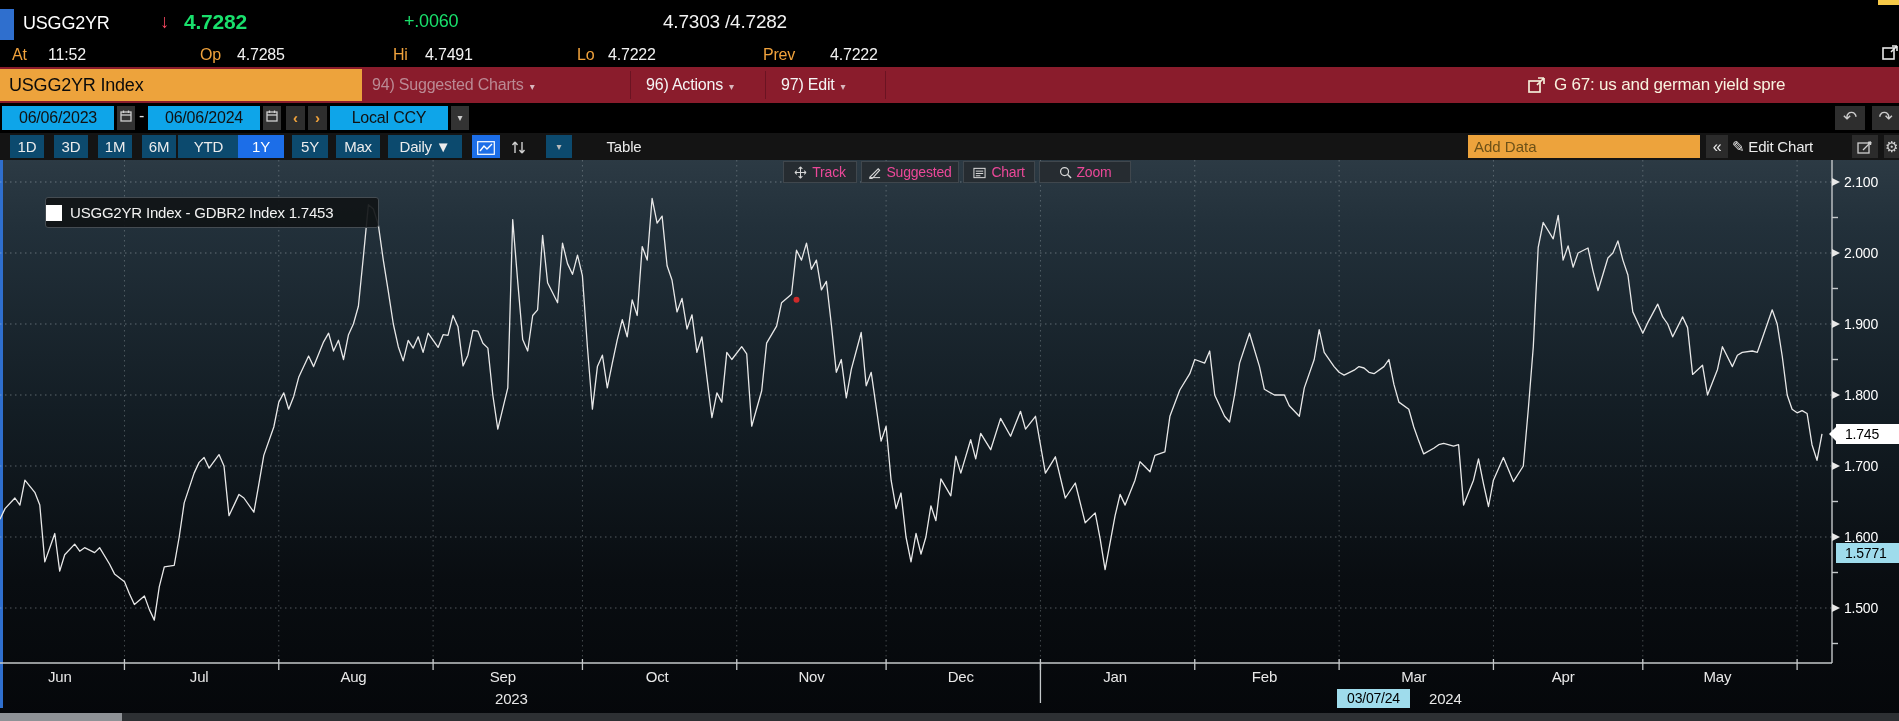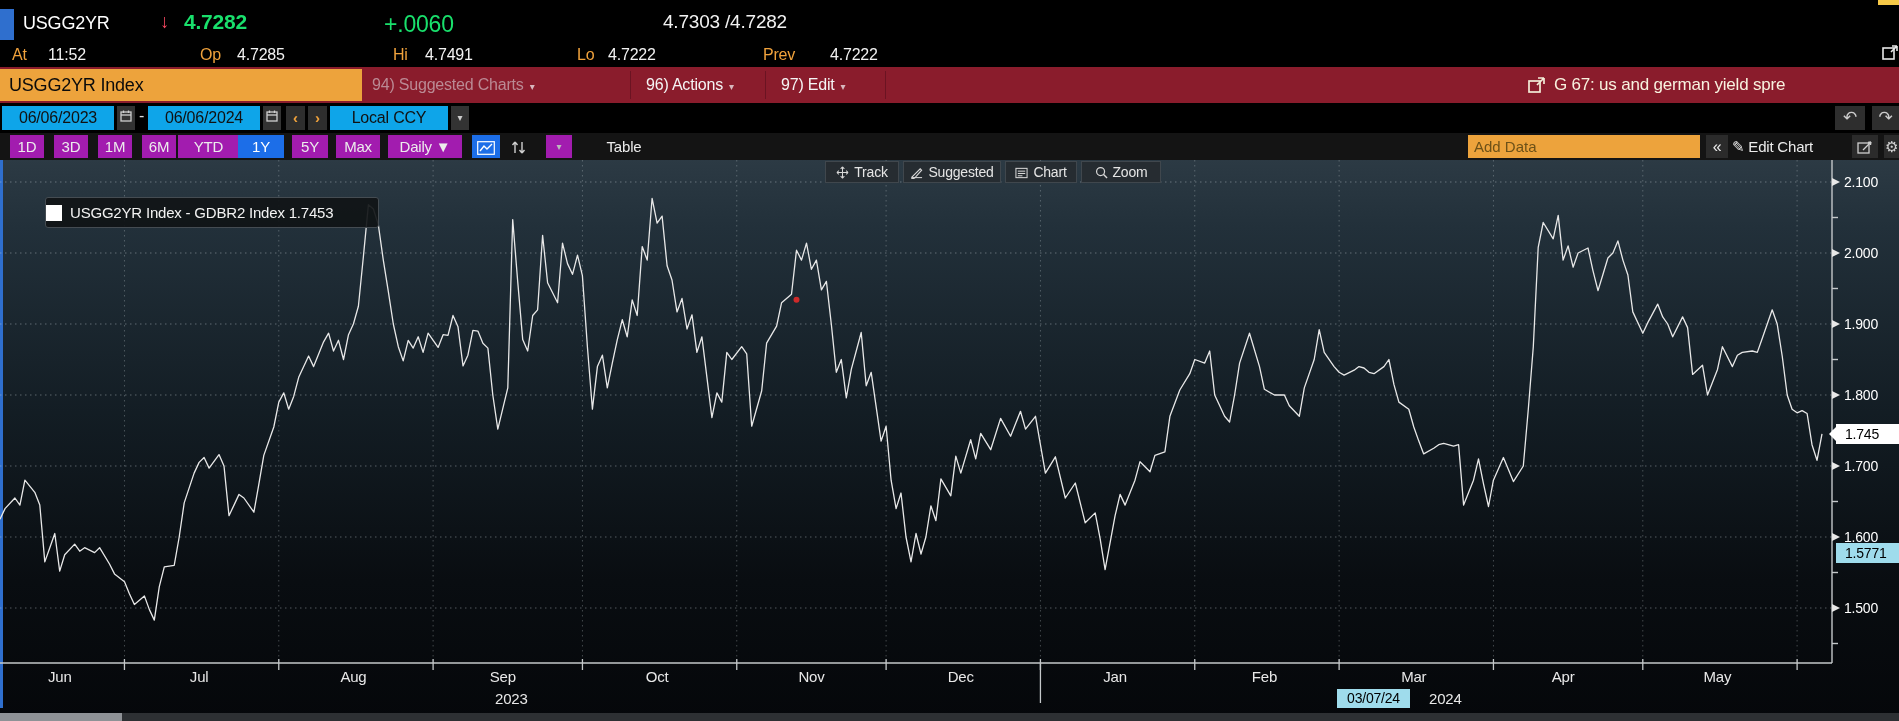--- a/index.html
+++ b/index.html
@@ -7,21 +7,21 @@
   body { font-family:"Liberation Sans", sans-serif; }
   .screen { position:relative; width:1899px; height:721px; background:#000; overflow:hidden; letter-spacing:-0.2px; }
   .abs { position:absolute; }
 
   
   .row1 { left:0; top:0; width:1899px; height:45px; background:#000; }
   .blue-sq { left:0; top:9px; width:14px; height:31px; background:#2f6fce; }
   .ticker { left:23px; top:13px; color:#fff; font-size:18px; }
   .dn-arrow { left:160px; top:11px; color:#f5475f; font-size:19px; font-weight:bold; }
   .last { left:184px; top:10px; color:#19e06c; font-size:21px; font-weight:bold; }
-  .chg { left:384px; top:11px; color:#19e06c; font-size:23px; }
+  .chg { left:404px; top:11px; color:#19e06c; font-size:18px; }
   .bidask { left:663px; top:11px; color:#f2f2f2; font-size:19px; }
   .row2 { left:0; top:45px; width:1899px; height:22px; background:#000; }
   .lbl { color:#f0a23c; font-size:16px; top:1px; }
   .val { color:#f2f2f2; font-size:16px; top:1px; }
 
   
   .row3 { left:0; top:67px; width:1899px; height:36px; background:#8a1c2c; }
   .sec-box { left:0; top:2px; width:362px; height:32px; background:#eda33c; color:#0b0b0b; font-size:18px; line-height:32px; padding-left:9px; }
   .menu-item { top:0; height:36px; line-height:36px; font-size:16px; color:#f5f5f5; }
   .menu-item.muted { color:#bb8a94; }
@@ -31,30 +31,30 @@
 
   
   .row4 { left:0; top:103px; width:1899px; height:30px; background:#000; }
   .obox { top:3px; height:24px; background:#0ea5e9; color:#111; font-size:16px; line-height:24px; text-align:center; }
   .gbtn { top:3px; height:24px; background:#333; color:#ccc; text-align:center; line-height:24px; font-size:13px; }
   .dash { top:4px; color:#ddd; font-size:16px; }
   .navbtn { top:3px; width:19px; height:24px; background:#2e2e2e; color:#f0a23c; font-size:15px; text-align:center; line-height:23px; font-weight:bold; }
 
   
   .row5 { left:0; top:133px; width:1899px; height:27px; background:#141414; }
-  .tbtn { top:2px; height:23px; background:#a21caf; color:#ececec; font-size:15px; text-align:center; line-height:23px; }
+  .tbtn { top:2px; height:23px; background:#0c4a6e; color:#ececec; font-size:15px; text-align:center; line-height:23px; }
   .tbtn.active { background:#1c6ee8; color:#fff; }
   .adddata { top:2px; left:1468px; width:232px; height:23px; background:#eda33c; border:none; font-size:15px; padding-left:6px; color:#111; font-family:"Liberation Sans",sans-serif; }
   .adddata::placeholder { color:#6d5118; opacity:1; }
 
   
   .chart-area { left:0; top:160px; width:1899px; height:561px;
      background:linear-gradient(180deg,#2c3a44 0%,#22303a 12%,#131d24 45%,#090d11 75%,#05070a 100%); }
   .blue-strip { left:0; top:160px; width:3px; height:548px; background:#2f6fce; }
-  .ct-btn { top:161px; height:22px; background:#262c31; border:1px solid #40474d; color:#e5e5e5; font-size:14px; line-height:20px; text-align:center;margin-left:42px; }
+  .ct-btn { top:161px; height:22px; background:#262c31; border:1px solid #40474d; color:#ec4899; font-size:14px; line-height:20px; text-align:center; }
   .ct-btn svg { vertical-align:-2px; margin-right:5px; }
   .legend { left:45px; top:197px; width:334px; height:31px; background:rgba(16,19,22,0.92); border:1px solid #454c52; border-radius:3px; color:#f2f2f2; font-size:15px; line-height:29px; }
   .legend .swatch { display:inline-block; width:16px; height:16px; background:#fff; vertical-align:-3px; margin-right:8px; }
   .tag { left:1836px; width:63px; height:20px; color:#000; font-size:14px; line-height:20px; padding-left:9px; }
   .tag.white { background:#fff; }
   .tag.white:before { content:""; position:absolute; left:-7px; top:3px; border:7px solid transparent; border-right-color:#fff; border-left:none; }
   .tag.cyan { background:#9fdcec; }
   .xdate { left:1337px; top:689px; width:73px; height:19px; background:#9fdcec; color:#000; font-size:14px; text-align:center; line-height:19px; }
   .yearlbl { color:#e8e8e8; font-size:15px; top:690px; }
   .bottombar { left:0; top:713px; width:1899px; height:8px; background:#2d3033; }
@@ -260,21 +260,21 @@
   <div class="abs ct-btn" style="left:861px;width:98px"><svg width="13" height="13" viewBox="0 0 14 14">
         <path d="M2 12 L11 3 l1.5 1.5 L5 13 l-3 1z" fill="none" stroke="#d8d8d8" stroke-width="1.2"></path>
         <path d="M2 12.5 L13 12.5" stroke="#d8d8d8" stroke-width="1.1"></path>
       </svg><span>Suggested</span></div>
   <div class="abs ct-btn" style="left:963px;width:72px"><svg width="13" height="12" viewBox="0 0 14 12">
         <rect x="1" y="1" width="12" height="10" fill="none" stroke="#d8d8d8" stroke-width="1.1"></rect>
         <line x1="3" y1="4" x2="11" y2="4" stroke="#d8d8d8" stroke-width="1.1"></line>
         <line x1="3" y1="6.5" x2="11" y2="6.5" stroke="#d8d8d8" stroke-width="1.1"></line>
         <line x1="3" y1="9" x2="8" y2="9" stroke="#d8d8d8" stroke-width="1.1"></line>
       </svg><span>Chart</span></div>
-  <div class="abs ct-btn" style="left:1039px;width:80px"><svg width="13" height="13" viewBox="0 0 14 14">
+  <div class="abs ct-btn" style="left:1039px;width:92px"><svg width="13" height="13" viewBox="0 0 14 14">
         <circle cx="6" cy="6" r="4.3" fill="none" stroke="#d8d8d8" stroke-width="1.3"></circle>
         <line x1="9.2" y1="9.2" x2="13" y2="13" stroke="#d8d8d8" stroke-width="1.5"></line>
       </svg><span>Zoom</span></div>
 
   <div class="abs legend">
     <span class="swatch"></span><span>USGG2YR Index - GDBR2 Index 1.7453</span>
   </div>
 
   <div class="abs tag white" id="lastTag" style="top: 423.837px;">1.745</div>
   <div class="abs tag cyan" id="lowTag" style="top: 543.259px;">1.5771</div>

